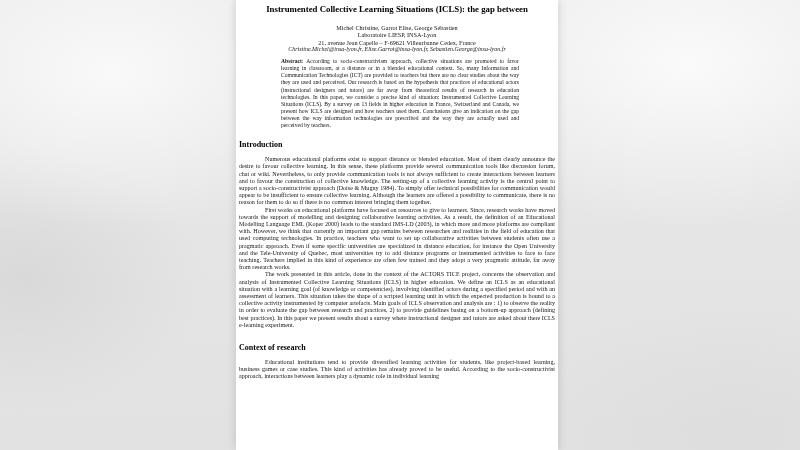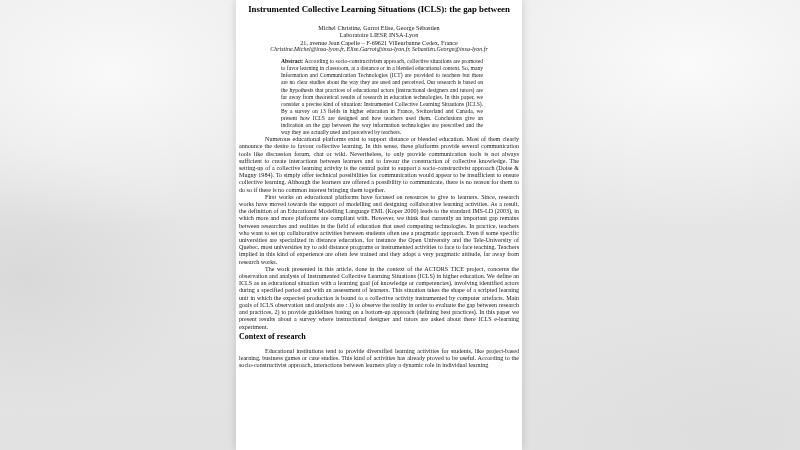--- a/index.html
+++ b/index.html
@@ -7,36 +7,36 @@
     width: 800px; height: 450px; overflow: hidden; position: relative;
     font-family: "Liberation Serif", serif;
     background:
       radial-gradient(420px 260px at 14% 16%, rgba(250,250,250,.95) 0%, rgba(250,250,250,0) 60%),
       radial-gradient(500px 300px at 86% 14%, rgba(252,252,252,.9) 0%, rgba(252,252,252,0) 55%),
       radial-gradient(300px 220px at 3% 62%, rgba(214,214,214,.8) 0%, rgba(214,214,214,0) 60%),
       radial-gradient(360px 200px at 92% 96%, rgba(221,221,221,.9) 0%, rgba(221,221,221,0) 65%),
       linear-gradient(180deg, #ebebeb 0%, #e5e5e5 55%, #e2e2e2 100%);
   }
   .page {
-    position: absolute; left: 236px; top: 0; width: 286px; height: 450px;
+    position: absolute; left: 236px; top: 0; width: 322px; height: 450px;
     background: #ffffff; box-sizing: border-box; padding: 1px 3px;
     box-shadow: 0 0 9px rgba(0,0,0,.16); color: #161616;
   }
   .title {
     margin: 2px 0 0; font-size: 8.8px; line-height: 13px; font-weight: bold;
     text-align: center; color: #000;
   }
   .authors { margin-top: 8px; text-align: center; font-size: 6.2px; line-height: 7.3px; }
   .emails { font-style: italic; font-size: 6px; }
   .abstract {
     margin: 5px 36px 0 42px; font-size: 5.6px; line-height: 7.1px;
     text-align: justify; text-justify: inter-word;
   }
   .sec-h { font-size: 8px; line-height: 9px; font-weight: bold; color: #000; margin: 11px 0 7px; }
-  .sec-h.ctx { margin-top: 1px; }
+  .sec-h.ctx { margin-top: 14px; }
   .body-par {
     margin: 0; font-size: 6.1px; line-height: 7.2px; text-align: justify;
     text-justify: inter-word; text-indent: 26px;
   }
 </style>
 </head>
 <body>
 
 <div class="page">
 
@@ -44,20 +44,21 @@
 
   <div class="authors">
     <div>Michel Christine, Garrot Elise, George Sébastien</div>
     <div>Laboratoire LIESP, INSA-Lyon</div>
     <div>21, avenue Jean Capelle – F-69621 Villeurbanne Cedex, France</div>
     <div class="emails">Christine.Michel@insa-lyon.fr, Elise.Garrot@insa-lyon.fr, Sebastien.George@insa-lyon.fr</div>
   </div>
 
   <p class="abstract"><b>Abstract</b><span>: According to socio-constructivism approach, collective situations are promoted to favor learning in classroom, at a distance or in a blended educational context. So, many Information and Communication Technologies (ICT) are provided to teachers but there are no clear studies about the way they are used and perceived. Our research is based on the hypothesis that practices of educational actors (instructional designers and tutors) are far away from theoretical results of research in education technologies. In this paper, we consider a precise kind of situation: Instrumented Collective Learning Situations (ICLS). By a survey on 13 fields in higher education in France, Switzerland and Canada, we present how ICLS are designed and how teachers used them. Conclusions give an indication on the gap between the way information technologies are prescribed and the way they are actually used and perceived by teachers.</span></p>
 
+  <h2 class="sec-h">Introduction</h2>
   <p class="body-par">Numerous educational platforms exist to support distance or blended education. Most of them clearly announce the desire to favour collective learning. In this sense, these platforms provide several communication tools like discussion forum, chat or wiki. Nevertheless, to only provide communication tools is not always sufficient to create interactions between learners and to favour the construction of collective knowledge. The setting-up of a collective learning activity is the central point to support a socio-constructivist approach (Doise &amp; Mugny 1984). To simply offer technical possibilities for communication would appear to be insufficient to ensure collective learning. Although the learners are offered a possibility to communicate, there is no reason for them to do so if there is no common interest bringing them together.</p>
   <p class="body-par">First works on educational platforms have focused on resources to give to learners. Since, research works have moved towards the support of modelling and designing collaborative learning activities. As a result, the definition of an Educational Modelling Language EML (Koper 2000) leads to the standard IMS-LD (2003), in which more and more platforms are compliant with. However, we think that currently an important gap remains between researches and realities in the field of education that used computing technologies. In practice, teachers who want to set up collaborative activities between students often use a pragmatic approach. Even if some specific universities are specialized in distance education, for instance the Open University and the Tele-University of Quebec, most universities try to add distance programs or instrumented activities to face to face teaching. Teachers implied in this kind of experience are often few trained and they adopt a very pragmatic attitude, far away from research works.</p>
   <p class="body-par">The work presented in this article, done in the context of the ACTORS TICE project, concerns the observation and analysis of Instrumented Collective Learning Situations (ICLS) in higher education. We define an ICLS as an educational situation with a learning goal (of knowledge or competencies), involving identified actors during a specified period and with an assessment of learners. This situation takes the shape of a scripted learning unit in which the expected production is bound to a collective activity instrumented by computer artefacts. Main goals of ICLS observation and analysis are : 1) to observe the reality in order to evaluate the gap between research and practices, 2) to provide guidelines basing on a bottom-up approach (defining best practices). In this paper we present results about a survey where instructional designer and tutors are asked about there ICLS e-learning experiment.</p>
 
   <h2 class="sec-h ctx">Context of research</h2>
   <p class="body-par">Educational institutions tend to provide diversified learning activities for students, like project-based learning, business games or case studies. This kind of activities has already proved to be useful. According to the socio-constructivist approach, interactions between learners play a dynamic role in individual learning</p>
 
 </div>
 
 </body></html>

